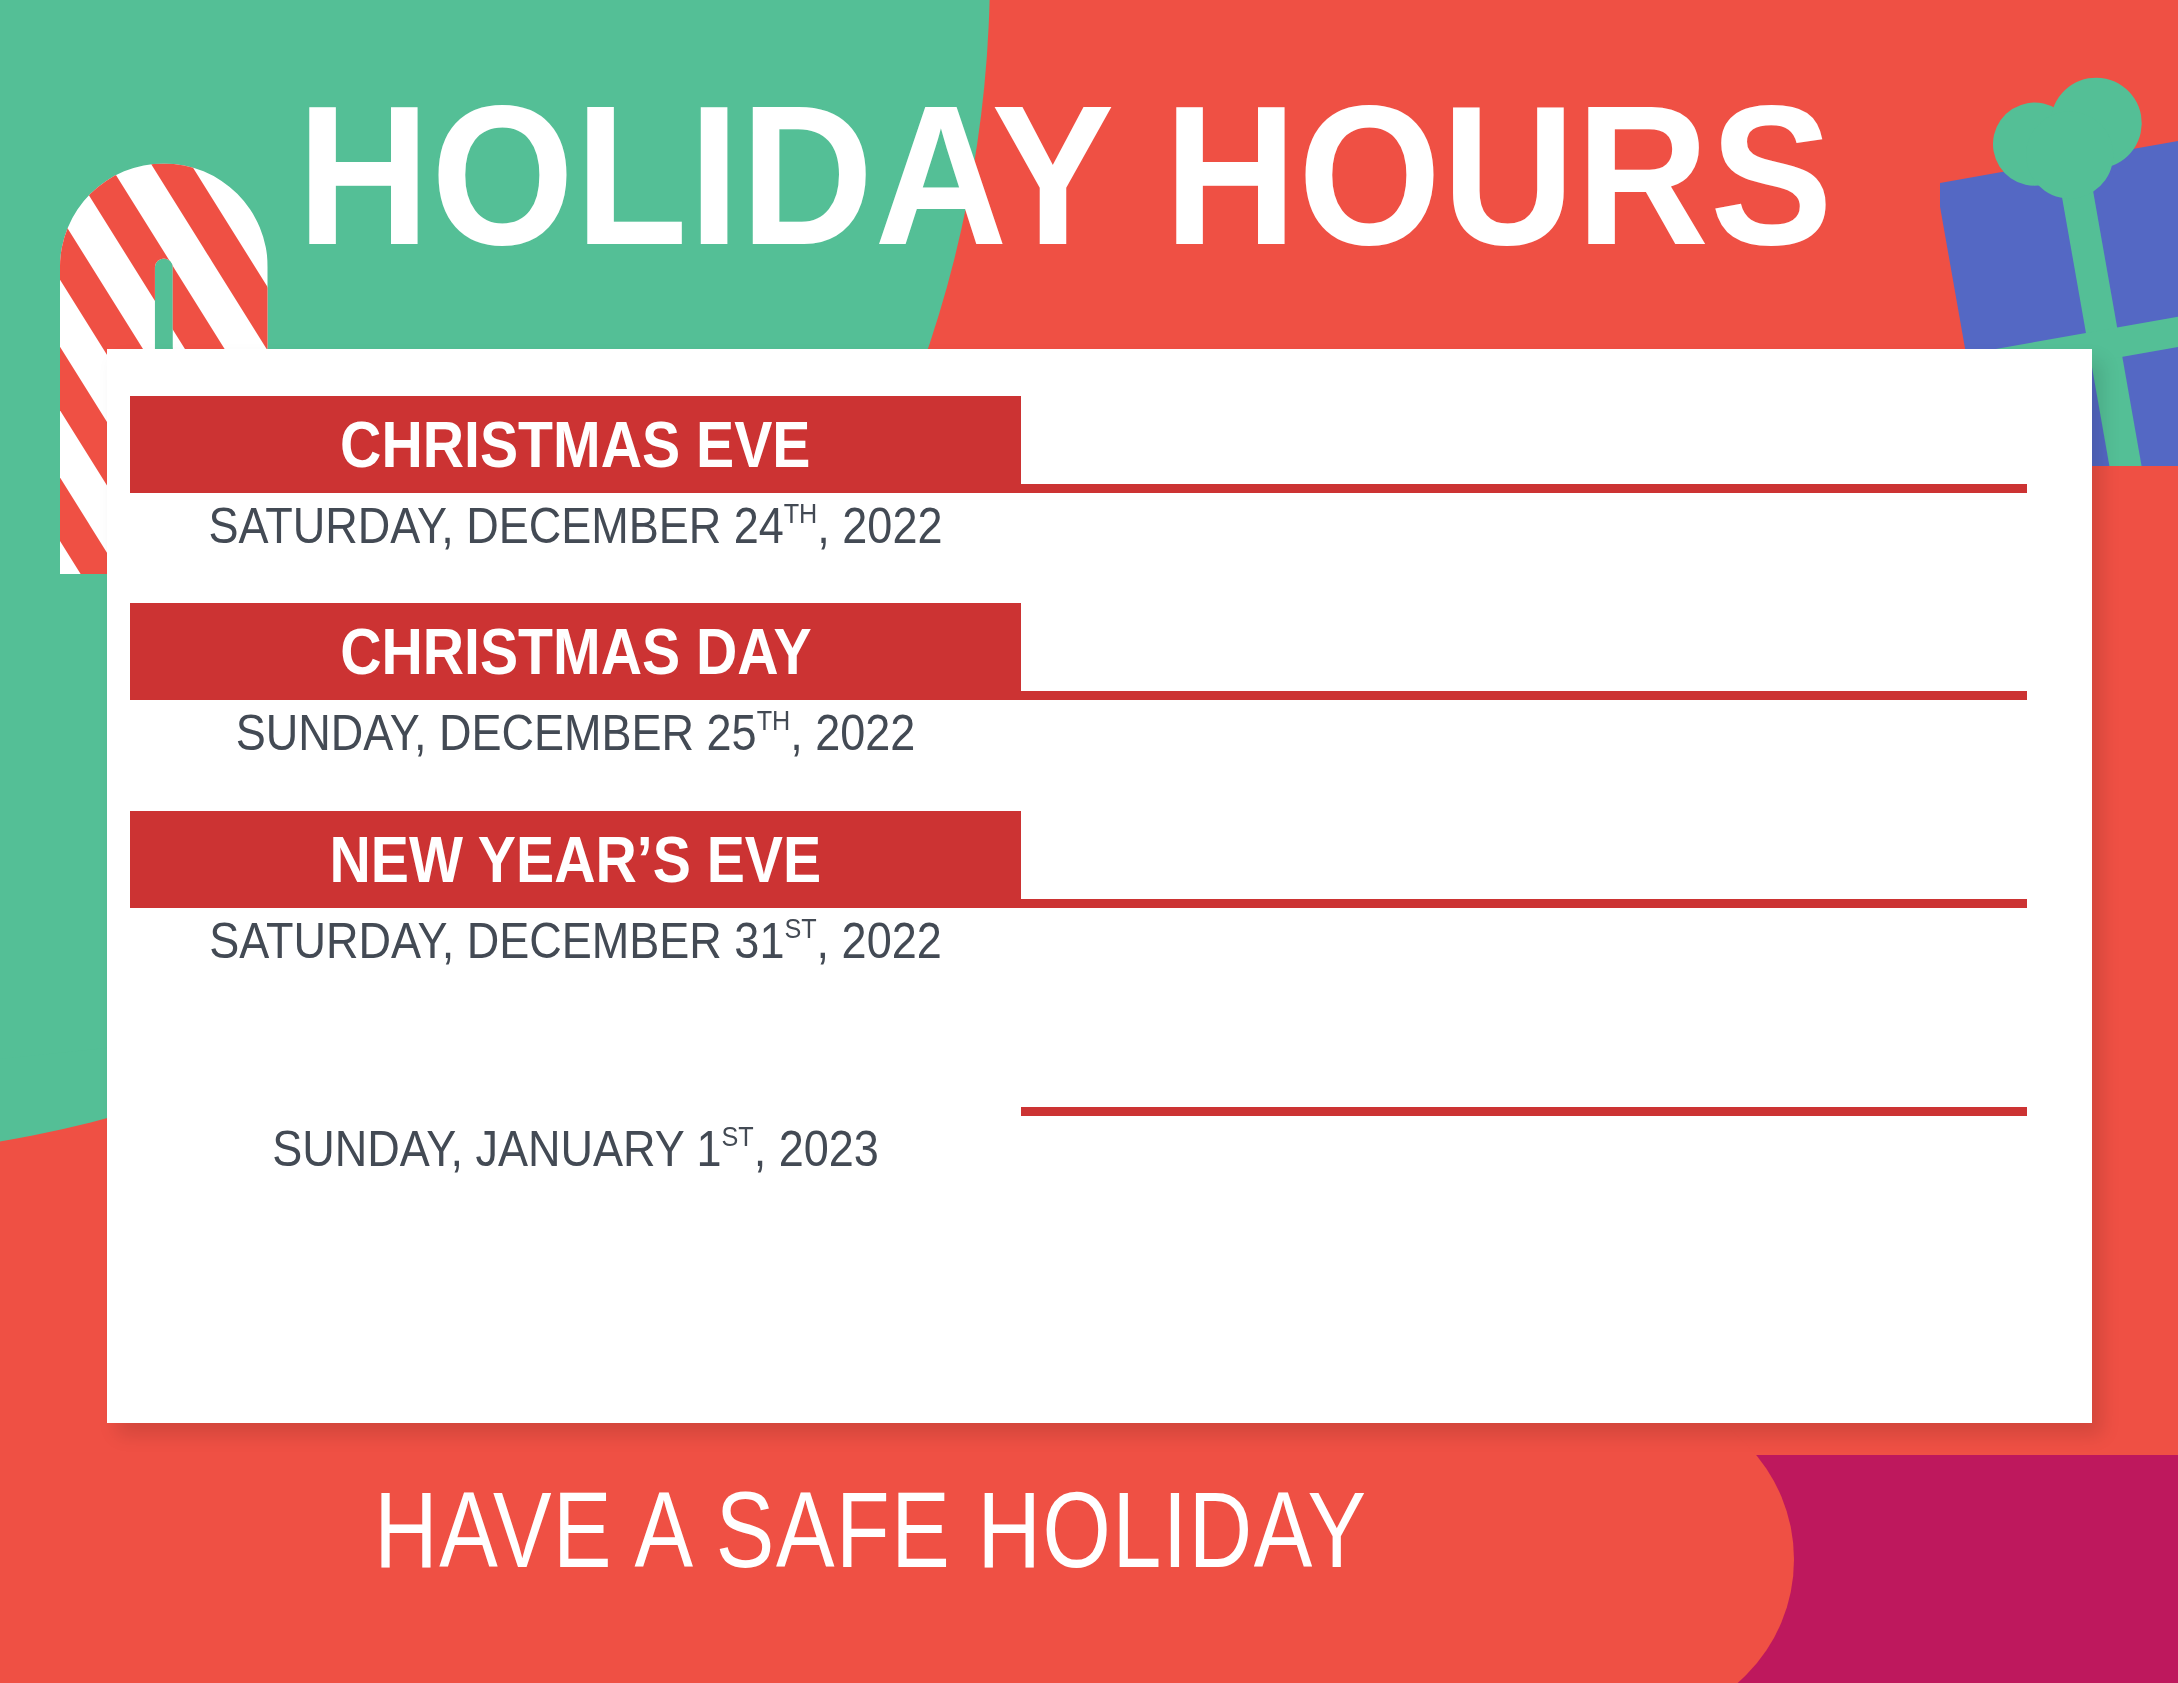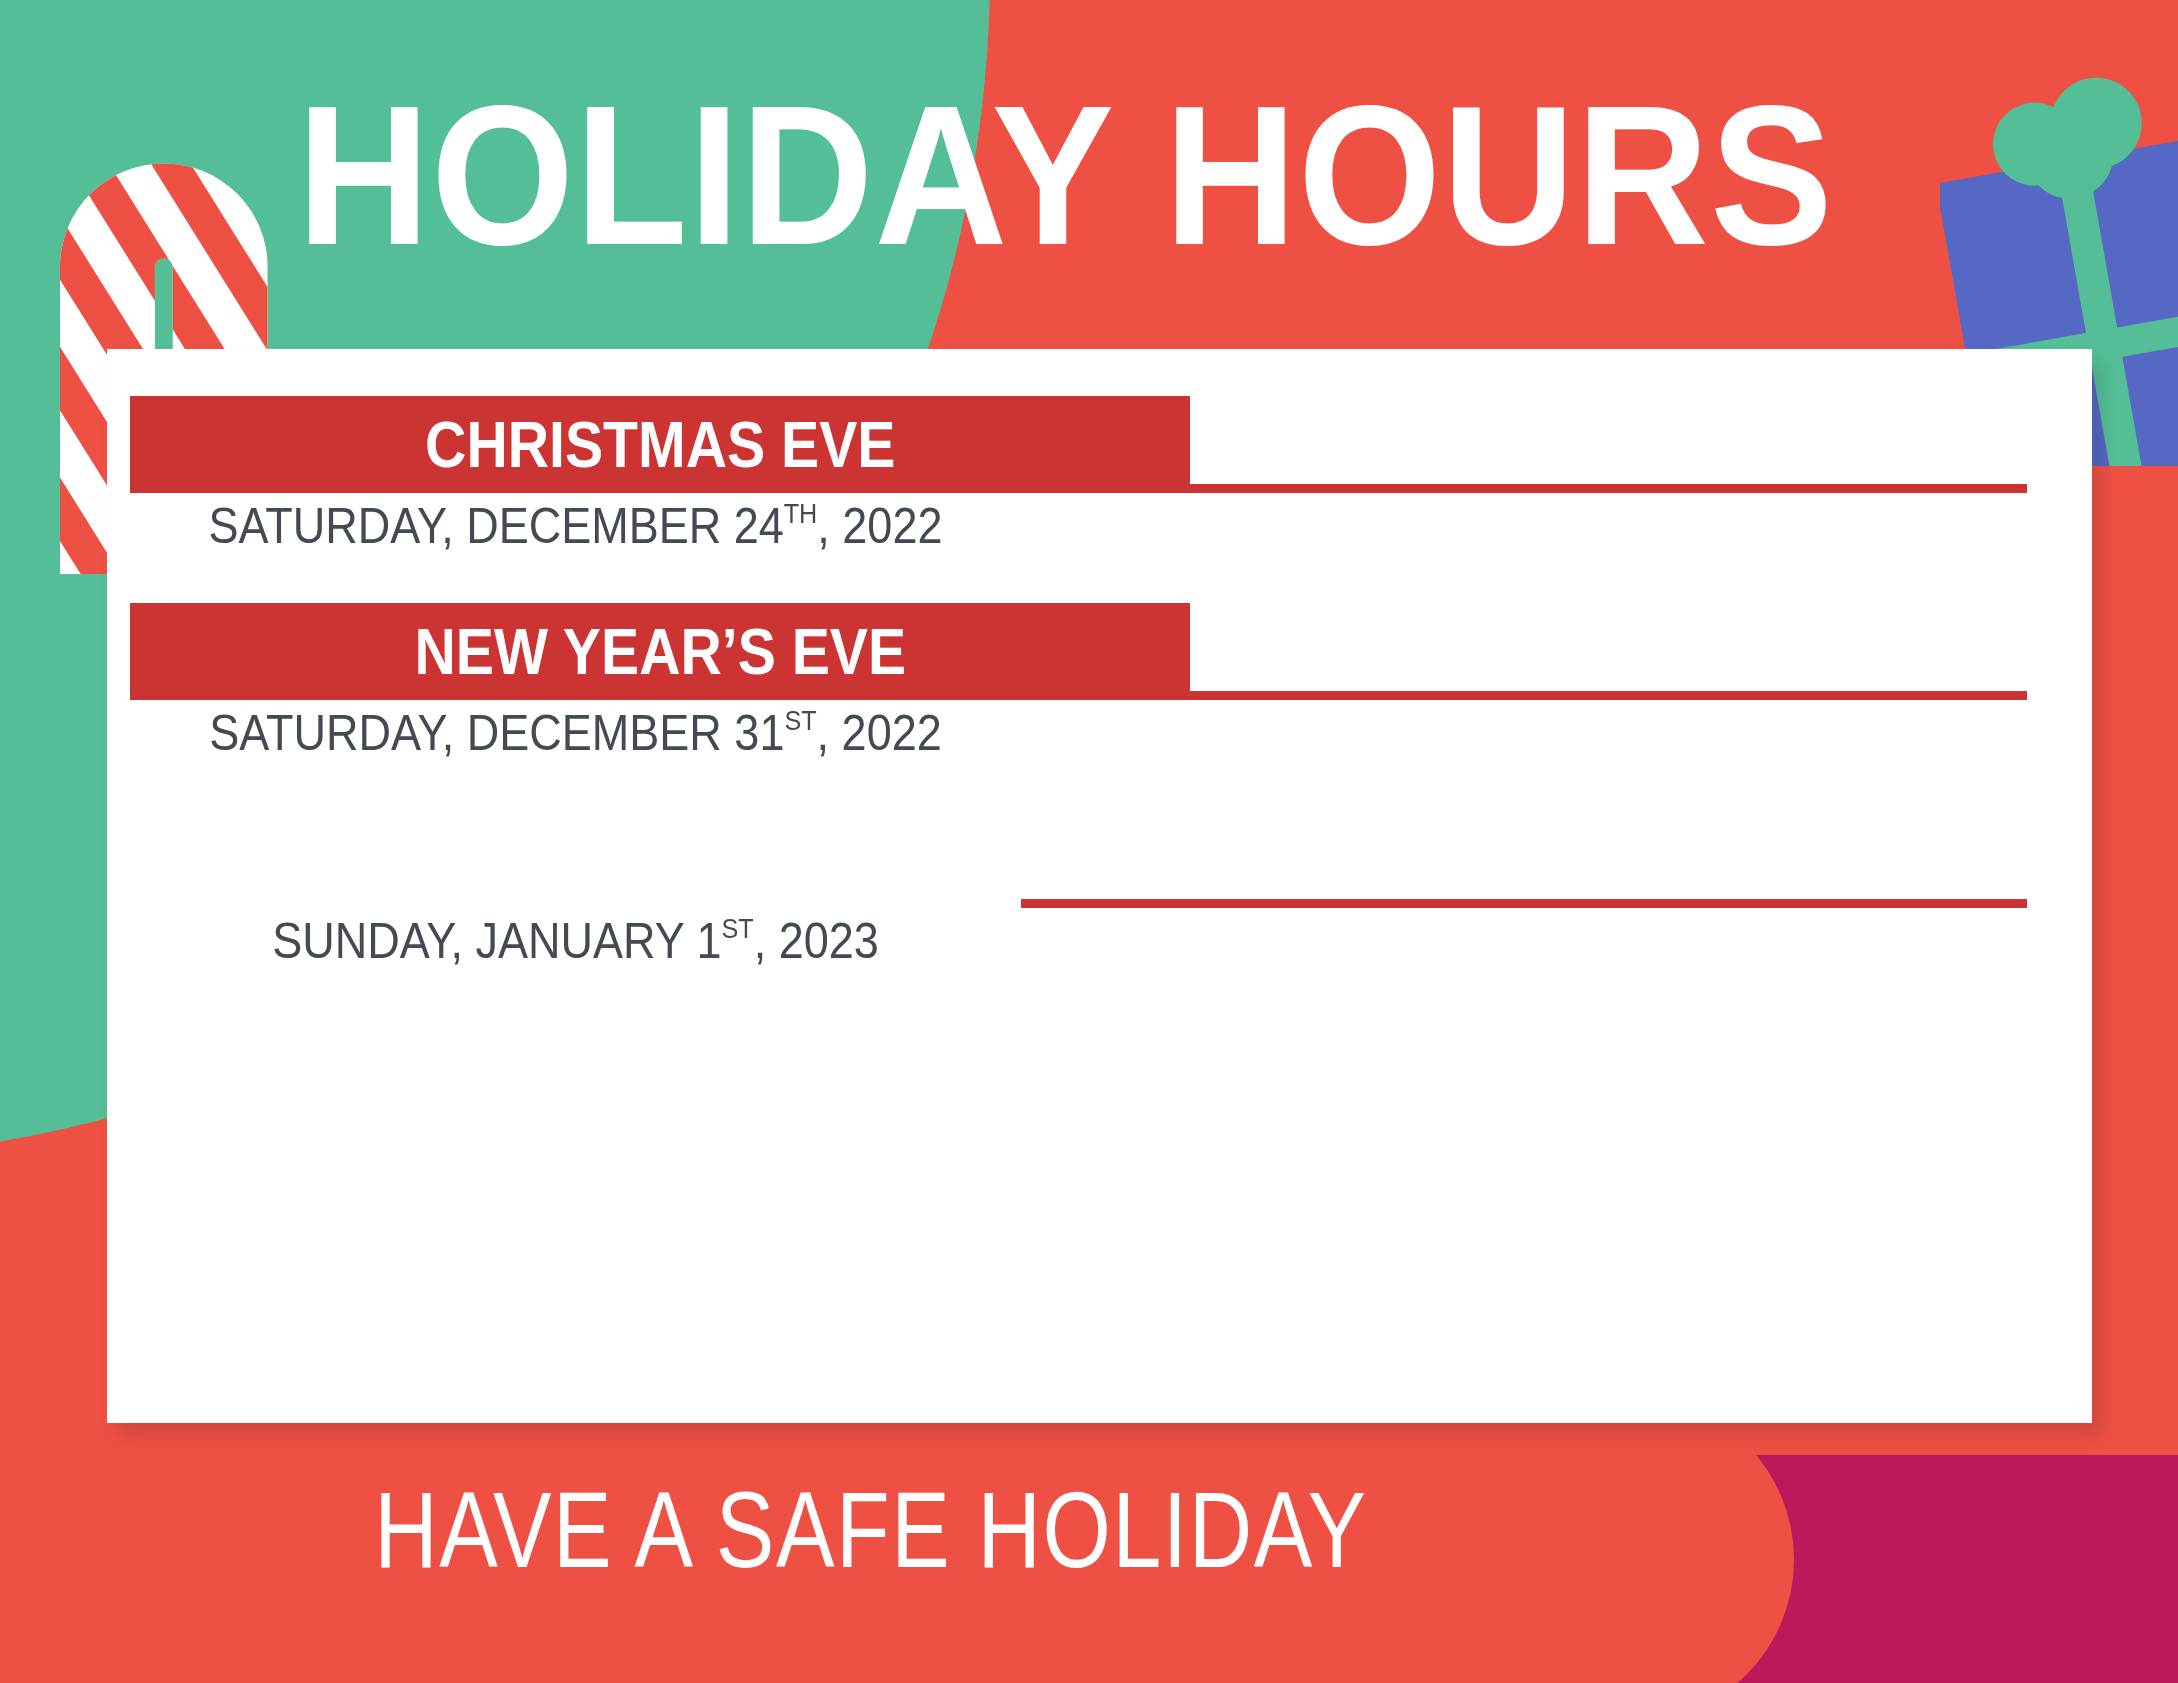--- a/index.html
+++ b/index.html
@@ -122,21 +122,21 @@
   .row:nth-child(1) { top: 47px; }
   .row:nth-child(2) { top: 254px; }
   .row:nth-child(3) { top: 462px; }
   .row:nth-child(4) { top: 670px; text-decoration: underline; }
   .row:nth-child(5) { top: 878px; }
 
   .banner {
     position: absolute;
     left: 23px;
     top: 0;
-    width: 1060px;
+    width: 891px;
     height: 97px;
     background: #cc3333;
     display: flex;
     align-items: center;
     justify-content: center;
   }
   .banner-label {
     color: #ffffff;
     font-size: 65px;
     font-weight: 700;
@@ -256,20 +256,27 @@
     <div class="rows">
 
       <div class="row">
         <div class="banner">
           <span class="banner-label">CHRISTMAS EVE</span>
         </div>
         <div class="rule"></div>
         <div class="date"><span>SATURDAY, DECEMBER 24</span><sup>TH</sup><span>, 2022</span></div>
       </div>
 
+      <div class="row">
+        <div class="banner">
+          <span class="banner-label">CHRISTMAS DAY</span>
+        </div>
+        <div class="rule"></div>
+        <div class="date"><span>SUNDAY, DECEMBER 25</span><sup>TH</sup><span>, 2022</span></div>
+      </div>
 
 
       <div class="row">
         <div class="banner">
           <span class="banner-label">NEW YEAR’S EVE</span>
         </div>
         <div class="rule"></div>
         <div class="date"><span>SATURDAY, DECEMBER 31</span><sup>ST</sup><span>, 2022</span></div>
       </div>
 

